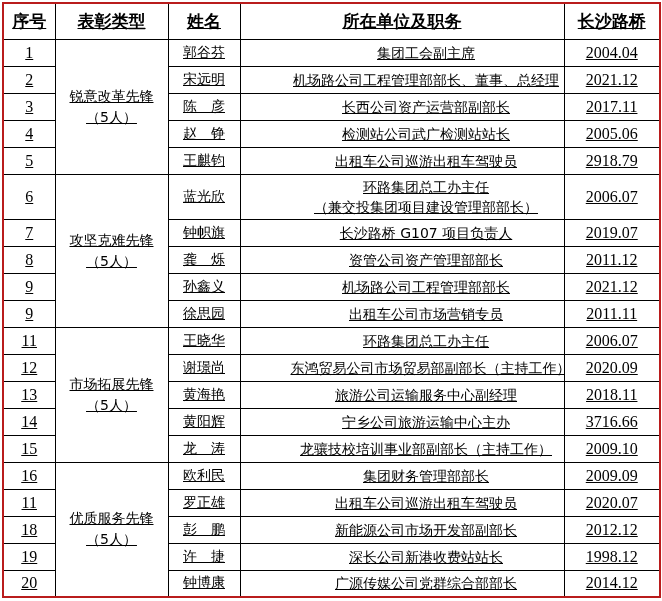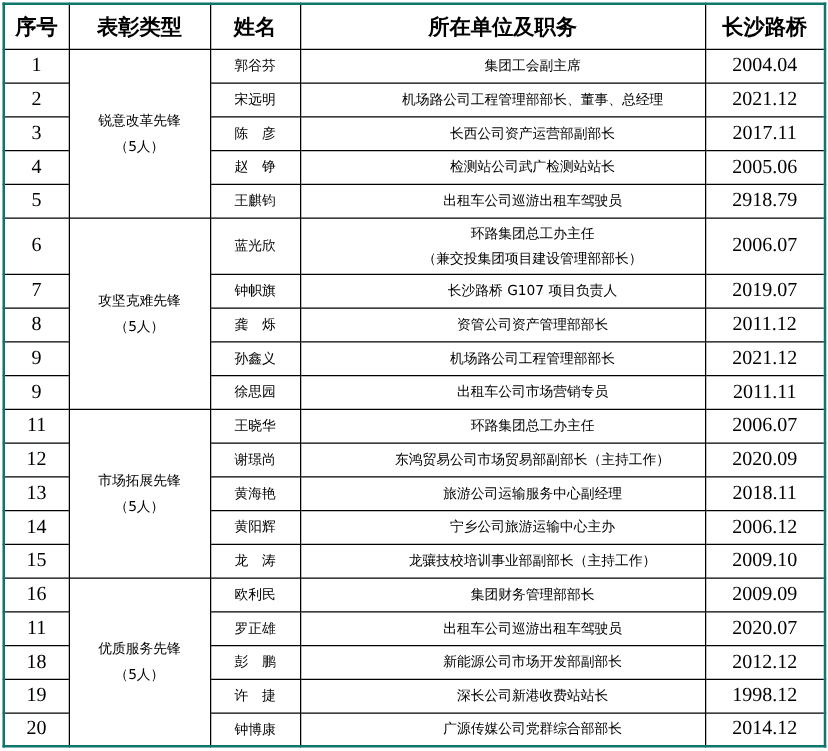--- a/index.html
+++ b/index.html
@@ -9,22 +9,23 @@
     background: #ffffff;
     width: 662px;
     height: 601px;
     overflow: hidden;
   }
   .doc-table {
     border-collapse: collapse;
     table-layout: fixed;
     margin: 2px 0 0 2px;
     width: 657px;
-    border: 2px solid #0f766e;
+    border: 2px solid #b91c1c;
     color: #000000;
+    text-decoration: underline;
   }
   .doc-table th, .doc-table td {
     border: 1px solid #000000;
     text-align: center;
     vertical-align: middle;
     padding: 0 2px;
     overflow: hidden;
     white-space: nowrap;
   }
   .doc-table thead tr { height: 36px; }
@@ -34,21 +35,21 @@
     font-family: "DejaVu Sans", sans-serif;
     font-weight: bold;
     font-size: 17px;
   }
   td.c-no, td.c-date {
     font-family: "Liberation Serif", serif;
     font-size: 16px;
   }
   td.c-type, td.c-name, td.c-unit {
     font-family: "DejaVu Sans", sans-serif;
-    font-size: 11px;
+    font-size: 14px;
   }
   td.c-type .type-line { line-height: 21px; }
   td.c-unit .unit-line { line-height: 20px; padding-left: 48px; }
   col.w-no   { width: 52px; }
   col.w-type { width: 113px; }
   col.w-name { width: 72px; }
   col.w-unit { width: 324px; }
   col.w-date { width: 96px; }
 </style>
 </head>
@@ -188,21 +189,21 @@
           <div class="unit-line">旅游公司运输服务中心副经理</div>
         </td>
         <td class="c-date">2018.11</td>
       </tr>
       <tr>
         <td class="c-no">14</td>
         <td class="c-name">黄阳辉</td>
         <td class="c-unit">
           <div class="unit-line">宁乡公司旅游运输中心主办</div>
         </td>
-        <td class="c-date">2006.12</td>
+        <td class="c-date">3716.66</td>
       </tr>
       <tr>
         <td class="c-no">15</td>
         <td class="c-name">龙　涛</td>
         <td class="c-unit">
           <div class="unit-line">龙骧技校培训事业部副部长（主持工作）</div>
         </td>
         <td class="c-date">2009.10</td>
       </tr>
       <tr>

